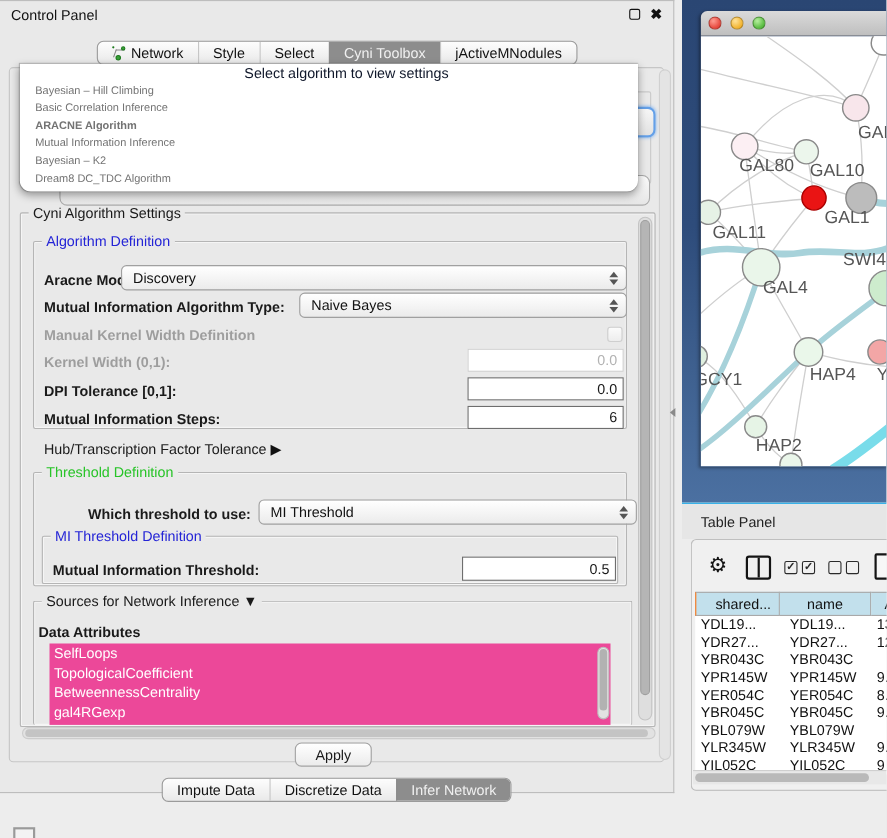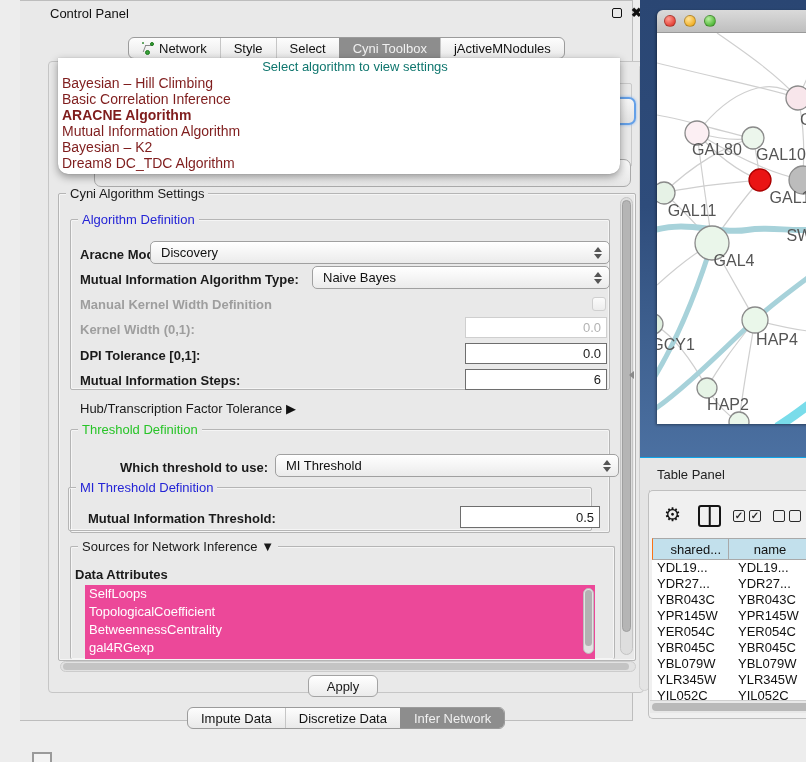--- a/index.html
+++ b/index.html
@@ -4,21 +4,21 @@
 <style>
   * { box-sizing: border-box; margin: 0; padding: 0; }
   html,body { width:806px; height:762px; }
   body {
     position:relative; overflow:hidden;
     background:#ededed;
     font-family:"Liberation Sans", sans-serif;
     font-size:13px; color:#1a1a1a;
     -webkit-font-smoothing:antialiased;
   }
-  .abs { position:absolute;margin-left:20px; }
+  .abs { position:absolute; }
 
   
   .control-panel { left:0; top:10; width:613px; height:721px;
     background:#e9e9e9; border:1px solid #bdbdbd; border-left:none; }
   .cp-titlebar { left:0; top:0; width:100%; height:24px; display:flex; align-items:center;
     padding:0 10px; }
   .cp-title { font-size:13px; color:#111; }
   .cp-controls { margin-left:auto; display:flex; align-items:center; gap:9px; }
   .float-box { width:10px; height:10px; border:1.6px solid #111; border-radius:2px; }
   .close-x { font-size:13px; font-weight:bold; color:#111; line-height:10px; }
@@ -51,37 +51,37 @@
     box-shadow:0 0 3px #8ab8ef; }
   .frag-fieldset { left:26px; top:82px; width:566px; height:84px; z-index:39;
     border:1px solid #c9c9c9; border-radius:2px; }
   .frag-combo-bottom { left:54px; top:158px; width:537px; height:28px; z-index:41;
     border:1px solid #aaaaaa; border-radius:7px; background:linear-gradient(#fafafa,#e6e6e6); }
 
   
   .algo-menu { left:18px; top:57px; width:562px; height:116px; z-index:50;
     background:#ffffff; border-radius:0 0 10px 10px;
     box-shadow:0 3px 8px rgba(0,0,0,.38), 0 0 1px rgba(0,0,0,.3); }
-  .algo-placeholder { height:17px; text-align:center; color:#0f766e; font-size:13px; padding-top:1px;padding-left:32px; }
-  .algo-item { height:16px; line-height:16px; padding-left:4px; font-size:14px; color:#7f1d1d;
+  .algo-placeholder { height:17px; text-align:center; color:#0f172a; font-size:13px; padding-top:1px;padding-left:32px; }
+  .algo-item { height:16px; line-height:16px; padding-left:14px; font-size:10px; color:#737373;
     white-space:nowrap; }
   .algo-item.bold { font-weight:bold; }
 
   
   .fieldset { border:1px solid #b5b5b5; border-radius:2px;
     box-shadow:inset 0 0 0 1px rgba(255,255,255,.55); }
   .legend { position:absolute; top:-8px; left:7px; background:#e9e9e9; padding:0 4px;
     font-size:13px; white-space:nowrap; }
   .legend.blue { color:#2424d6; }
   .legend.green { color:#28c428; }
 
   .fs-settings  { left:18px; top:192px; width:578px; height:468px; }
   .fs-algodef   { left:30px; top:218px; width:540px; height:171px; }
   .fs-threshold { left:30px; top:428px; width:540px; height:104px; }
-  .fs-mithresh  { left:28px; top:486px; width:524px; height:44px;padding-left:36px; }
+  .fs-mithresh  { left:38px; top:486px; width:524px; height:44px;padding-left:36px; }
   .fs-sources   { left:30px; top:545px; width:545px; height:113px; border-bottom:none; }
 
   .lbl { font-size:13px; white-space:nowrap; }
   .b { font-weight:bold; }
   .dis { color:#9e9e9e; }
 
   
   .combo { display:flex; align-items:center; height:23px;
     border:1px solid #a0a0a0; border-radius:5px;
     background:linear-gradient(#ffffff,#ebebeb); box-shadow:inset 0 1px 0 #fff;
@@ -230,21 +230,21 @@
 
   <div class="abs frag-fieldset"></div>
   <div class="abs frag-combo-focus"></div>
   <div class="abs frag-combo-bottom"></div>
 
   <div class="abs algo-menu">
     <div class="algo-placeholder">Select algorithm to view settings</div>
     <div class="algo-item">Bayesian – Hill Climbing</div>
     <div class="algo-item">Basic Correlation Inference</div>
     <div class="algo-item bold">ARACNE Algorithm</div>
-    <div class="algo-item">Mutual Information Algorithm</div>
+    <div class="algo-item">Mutual Information Inference</div>
     <div class="algo-item">Bayesian – K2</div>
     <div class="algo-item">Dream8 DC_TDC Algorithm</div>
   </div>
 
   <div class="abs fieldset fs-settings">
     <span class="legend">Cyni Algorithm Settings</span>
   </div>
 
   <div class="abs fieldset fs-algodef">
     <span class="legend blue">Algorithm Definition</span>

